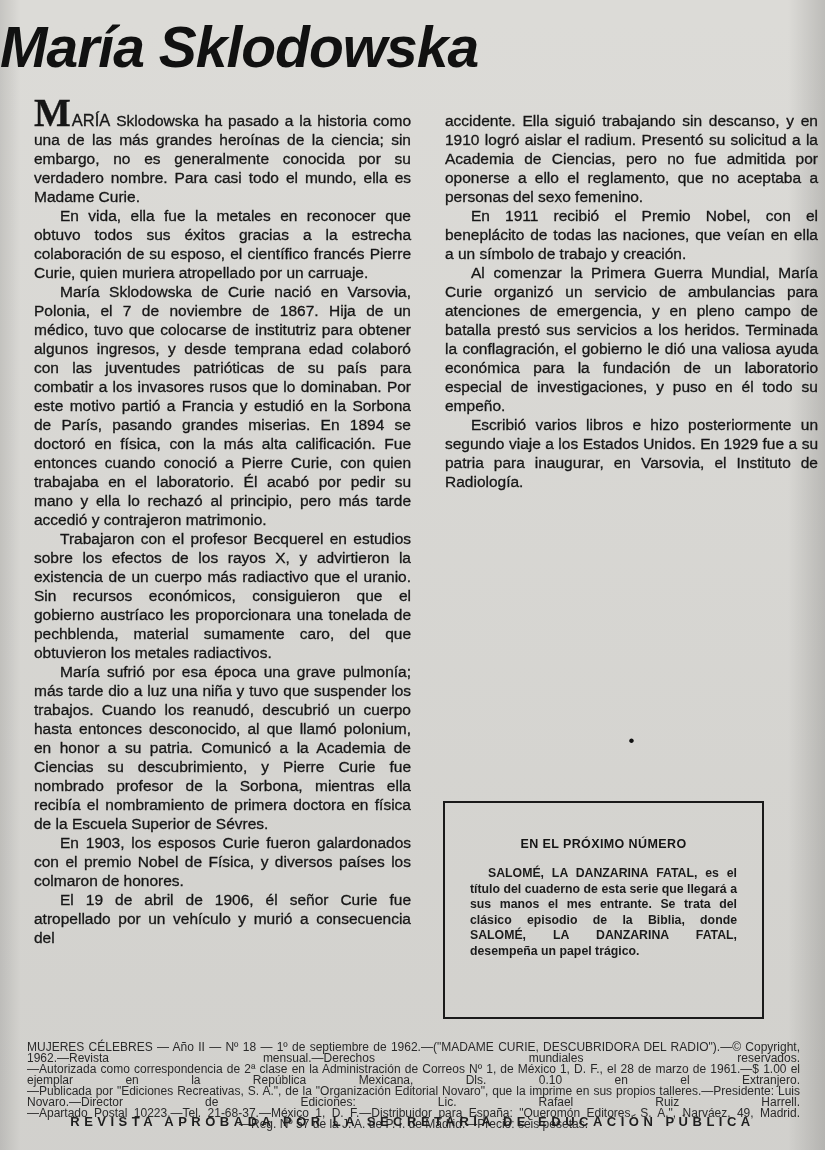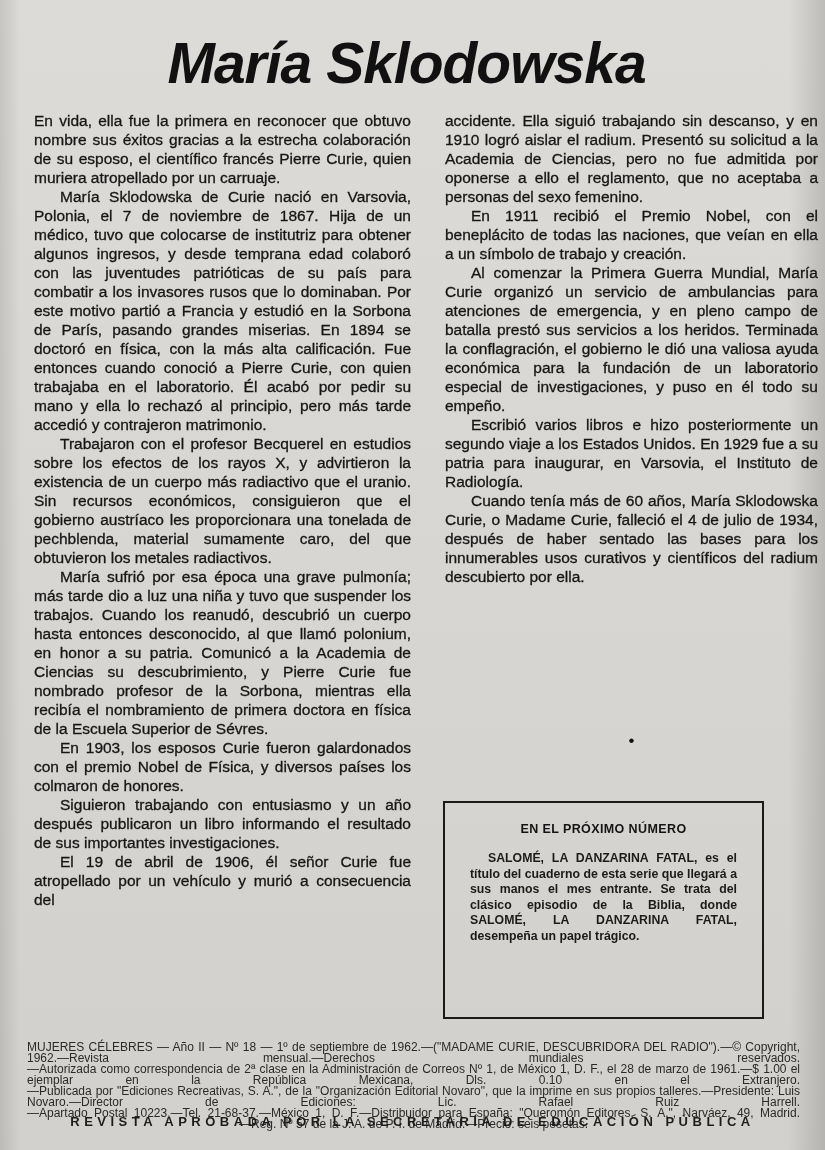--- a/index.html
+++ b/index.html
@@ -19,22 +19,21 @@
     background:
       linear-gradient(90deg, rgba(0,0,0,0.10) 0%, rgba(0,0,0,0) 2.5%, rgba(0,0,0,0) 95.5%, rgba(0,0,0,0.14) 100%),
       linear-gradient(180deg, rgba(255,255,255,0.06) 0%, rgba(0,0,0,0.04) 100%),
       #dad9d5;
   }
   .title {
     position: absolute;
     top: 14px;
     left: 0;
     right: 12px;
-    margin: 16px;
-    text-align: center;
+    margin: 0;
     font-family: "Liberation Sans", sans-serif;
     font-style: italic;
     font-weight: bold;
     font-size: 57px;
     letter-spacing: -1px;
     color: #111;
   }
   .col {
     position: absolute;
     top: 111px;
@@ -65,21 +64,21 @@
     color: #111;
   }
   .promo-box {
     position: absolute;
     left: 443px;
     top: 801px;
     width: 321px;
     height: 218px;
     box-sizing: border-box;
     border: 2.5px solid #1a1a1a;
-    padding: 19px 21px 0 21px;
+    padding: 34px 21px 0 21px;
   }
   .promo-heading {
     text-align: center;
     font-weight: bold;
     font-size: 12.5px;
     letter-spacing: 0.4px;
     margin-bottom: 15px;
     color: #141414;
   }
   .promo-body p {
@@ -120,35 +119,34 @@
   }
 </style>
 </head>
 <body>
 
 <div class="page">
 
   <h1 class="title">María Sklodowska</h1>
 
   <div class="col col-left">
-      <p>En vida, ella fue la primera en reconocer que obtuvo nombre sus éxitos gracias a la estrecha colaboración de su esposo, el científico francés Pierre Curie, quien muriera atropellado por un carruaje.</p>
+      <p><span class="dropcap">M</span><span class="lede-caps">ARÍA</span> Sklodowska ha pasado a la historia como una de las más grandes heroínas de la ciencia; sin embargo, no es generalmente conocida por su verdadero nombre. Para casi todo el mundo, ella es Madame Curie.</p>
+      <p>En vida, ella fue la metales en reconocer que obtuvo todos sus éxitos gracias a la estrecha colaboración de su esposo, el científico francés Pierre Curie, quien muriera atropellado por un carruaje.</p>
       <p>María Sklodowska de Curie nació en Varsovia, Polonia, el 7 de noviembre de 1867. Hija de un médico, tuvo que colocarse de institutriz para obtener algunos ingresos, y desde temprana edad colaboró con las juventudes patrióticas de su país para combatir a los invasores rusos que lo dominaban. Por este motivo partió a Francia y estudió en la Sorbona de París, pasando grandes miserias. En 1894 se doctoró en física, con la más alta calificación. Fue entonces cuando conoció a Pierre Curie, con quien trabajaba en el laboratorio. Él acabó por pedir su mano y ella lo rechazó al principio, pero más tarde accedió y contrajeron matrimonio.</p>
       <p>Trabajaron con el profesor Becquerel en estudios sobre los efectos de los rayos X, y advirtieron la existencia de un cuerpo más radiactivo que el uranio. Sin recursos económicos, consiguieron que el gobierno austríaco les proporcionara una tonelada de pechblenda, material sumamente caro, del que obtuvieron los metales radiactivos.</p>
       <p>María sufrió por esa época una grave pulmonía; más tarde dio a luz una niña y tuvo que suspender los trabajos. Cuando los reanudó, descubrió un cuerpo hasta entonces desconocido, al que llamó polonium, en honor a su patria. Comunicó a la Academia de Ciencias su descubrimiento, y Pierre Curie fue nombrado profesor de la Sorbona, mientras ella recibía el nombramiento de primera doctora en física de la Escuela Superior de Sévres.</p>
       <p>En 1903, los esposos Curie fueron galardonados con el premio Nobel de Física, y diversos países los colmaron de honores.</p>
-      <p>Siguieron trabajando con entusiasmo y un año después publicaron un libro informando el resultado de sus importantes investigaciones.</p>
       <p>El 19 de abril de 1906, él señor Curie fue atropellado por un vehículo y murió a consecuencia del</p>
     </div>
 
   <div class="col col-right">
       <p>accidente. Ella siguió trabajando sin descanso, y en 1910 logró aislar el radium. Presentó su solicitud a la Academia de Ciencias, pero no fue admitida por oponerse a ello el reglamento, que no aceptaba a personas del sexo femenino.</p>
       <p>En 1911 recibió el Premio Nobel, con el beneplácito de todas las naciones, que veían en ella a un símbolo de trabajo y creación.</p>
       <p>Al comenzar la Primera Guerra Mundial, María Curie organizó un servicio de ambulancias para atenciones de emergencia, y en pleno campo de batalla prestó sus servicios a los heridos. Terminada la conflagración, el gobierno le dió una valiosa ayuda económica para la fundación de un laboratorio especial de investigaciones, y puso en él todo su empeño.</p>
       <p>Escribió varios libros e hizo posteriormente un segundo viaje a los Estados Unidos. En 1929 fue a su patria para inaugurar, en Varsovia, el Instituto de Radiología.</p>
-      <p>Cuando tenía más de 60 años, María Sklodowska Curie, o Madame Curie, falleció el 4 de julio de 1934, después de haber sentado las bases para los innumerables usos curativos y científicos del radium descubierto por ella.</p>
     </div>
 
   <div class="end-mark">•</div>
 
   <div class="promo-box">
     <div class="promo-heading">EN EL PRÓXIMO NÚMERO</div>
     <div class="promo-body">
         <p>SALOMÉ, LA DANZARINA FATAL, es el título del cuaderno de esta serie que llegará a sus manos el mes entrante. Se trata del clásico episodio de la Biblia, donde SALOMÉ, LA DANZARINA FATAL, desempeña un papel trágico.</p>
       </div>
   </div>

